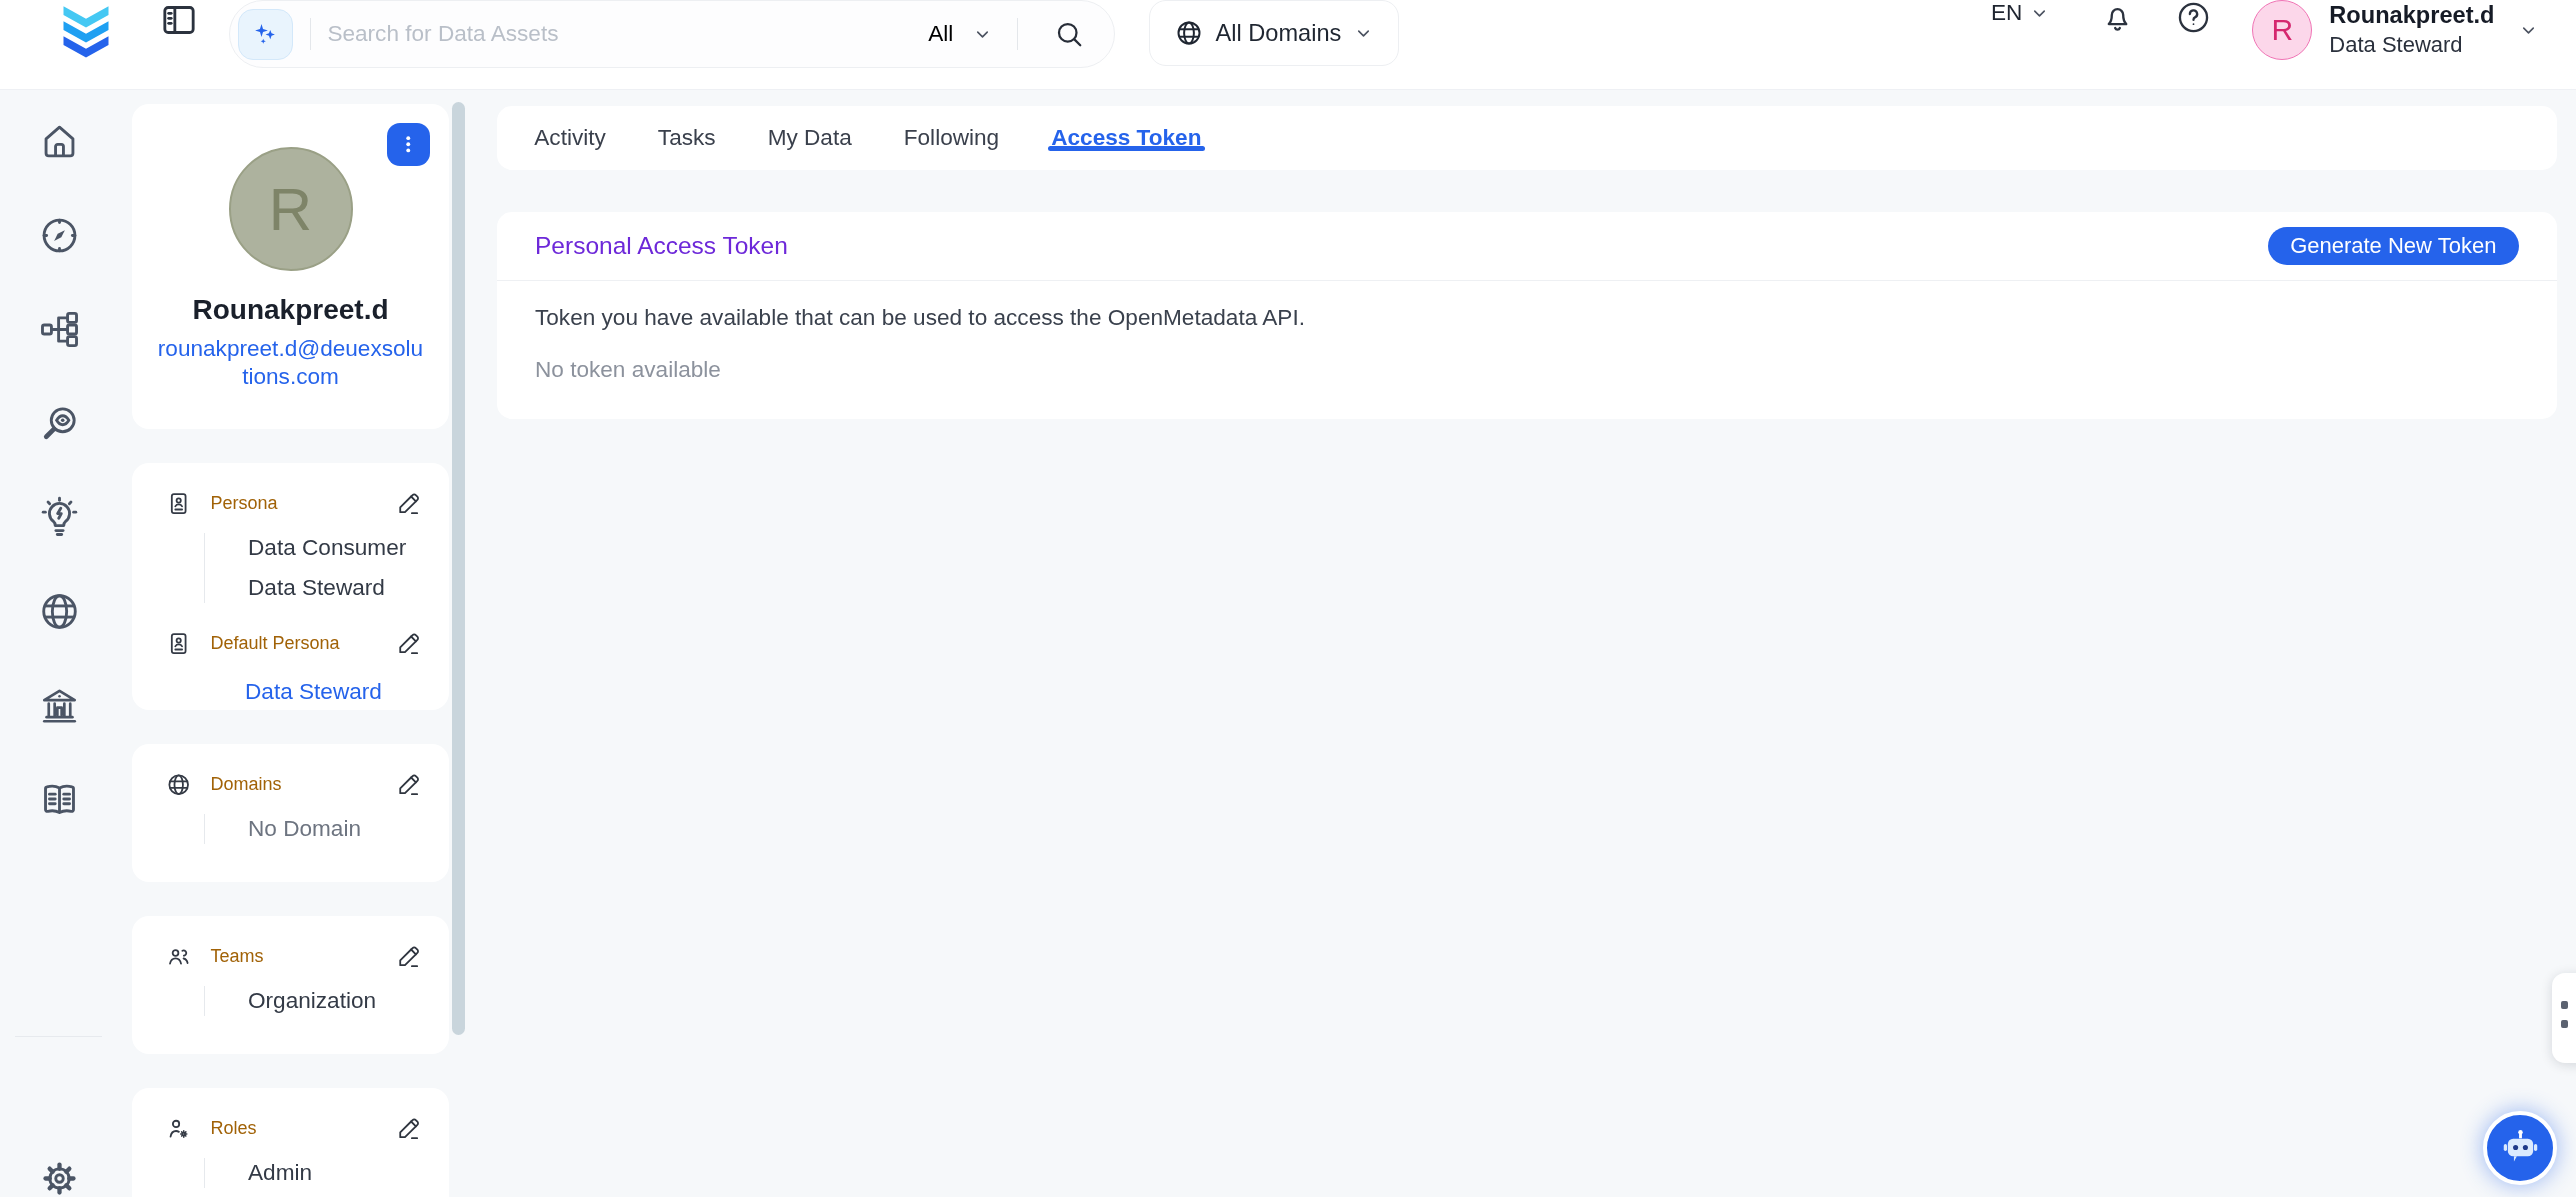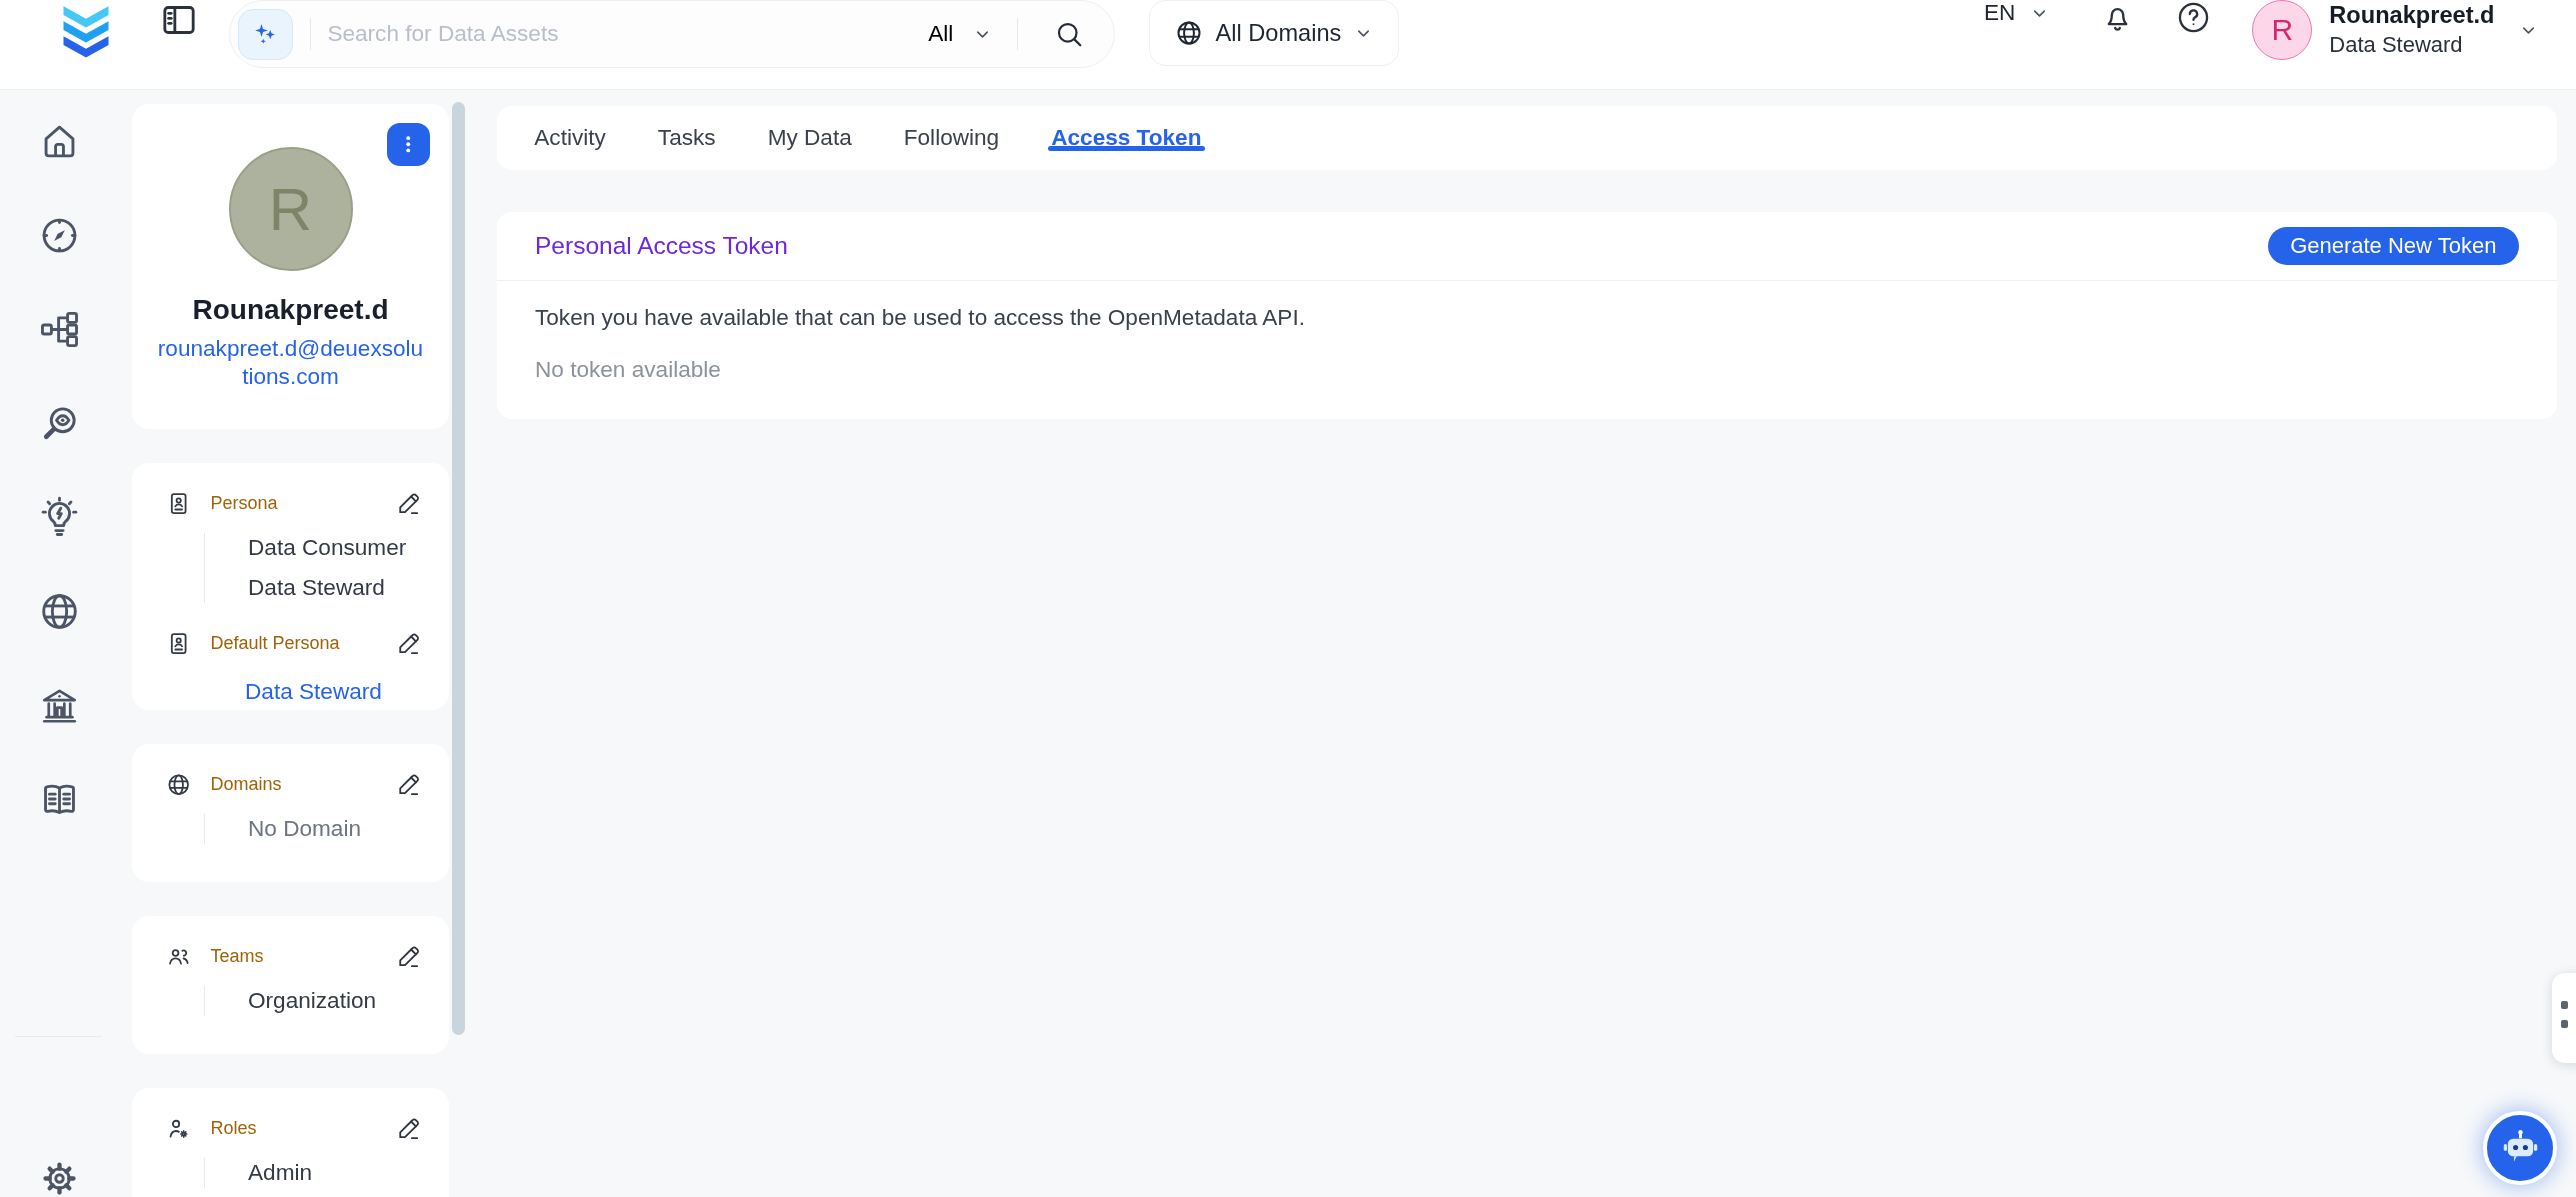--- a/index.html
+++ b/index.html
@@ -35,21 +35,21 @@
                 font-family:"Liberation Sans",sans-serif}
   .search-input::placeholder{color:#b9bfc8}
   .scope{display:flex;align-items:center;gap:20px;font-size:22.6px;color:#000000;margin:0 7.5px;cursor:pointer;flex:none}
   .chev{width:19px;height:19px;color:#4b5260;flex:none}
   .search-ico{width:30px;height:30px;color:#272d38;margin:0 19px;cursor:pointer;flex:none}
   .domains-btn{margin-left:34px;height:66px;padding:0 24.5px;border-radius:17px;border:0.9px solid #edeff2;
                background:#fff;display:flex;align-items:center;gap:13px;font-size:23.6px;color:#1f2631;
                font-weight:500;cursor:pointer;font-family:"Liberation Sans",sans-serif;flex:none}
   .domains-btn svg.globe{width:28px;height:28px;color:#1f2631}
   .spacer{flex:1}
-  .lang{display:flex;align-items:center;gap:15px;font-size:22.6px;color:#1f2530;margin-right:51px;cursor:pointer;flex:none}
+  .lang{display:flex;align-items:center;gap:8px;font-size:22.6px;color:#1f2530;margin-right:51px;cursor:pointer;flex:none}
   .bell-btn,.help-btn{margin-right:41px}
   .bell-btn svg,.help-btn svg{width:35px;height:35px}
   .user{display:flex;align-items:center;gap:17px;cursor:pointer;flex:none}
   .avatar-pink{width:60px;height:60px;border-radius:50%;background:var(--avatar-pink-bg);
                border:1.9px solid var(--avatar-pink-border);color:var(--avatar-pink-text);
                font-size:30px;display:grid;place-items:center}
   .user-name{font-size:23.6px;font-weight:700;color:#161b26}
   .user-role{font-size:22px;color:#2a303c;margin-top:2.8px}
   .user .chev{margin-left:7.5px}
 

